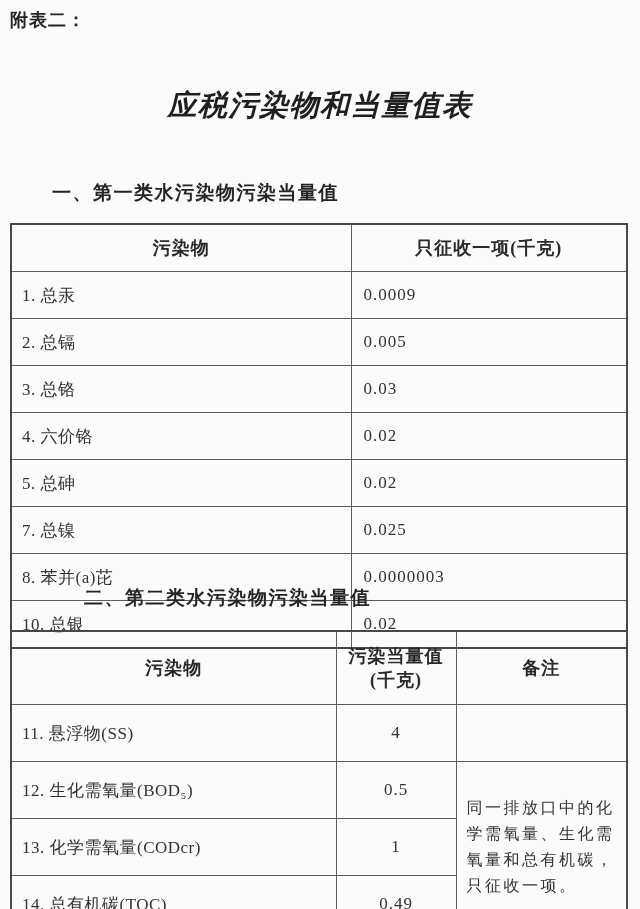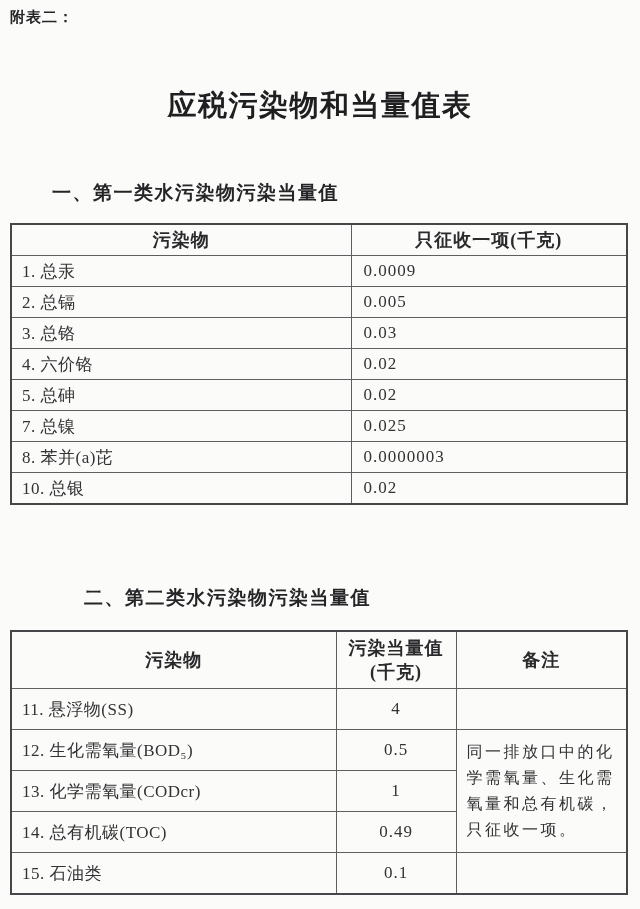--- a/index.html
+++ b/index.html
@@ -13,34 +13,35 @@
     overflow: hidden;
     color: #2e2e30;
     font-family: "Liberation Serif", "DejaVu Serif", serif;
   }
   .annex-label {
     position: absolute;
     left: 10px;
     top: 8px;
     font-family: "Liberation Sans", "DejaVu Sans", sans-serif;
     font-weight: bold;
-    font-size: 15px;
+    font-size: 18px;
     letter-spacing: 1px;
     color: #252527;
   }
   .doc-title {
     position: absolute;
     top: 86px;
     left: 0;
     width: 100%;
     text-align: center;
     font-weight: bold;
     font-size: 29px;
     letter-spacing: 1.5px;
     color: #1f1f21;
+    font-style: italic;
   }
   .section-heading {
     position: absolute;
     left: 52px;
     font-family: "Liberation Sans", "DejaVu Sans", sans-serif;
     font-weight: bold;
     font-size: 19px;
     letter-spacing: 1.5px;
     color: #252527;
   }
@@ -53,21 +54,21 @@
     border-collapse: collapse;
     table-layout: fixed;
     width: 616px;
     border: 2px solid #46464b;
   }
   .table-1 { top: 223px; }
   .table-2 { top: 630px; }
   .pollutant-table th,
   .pollutant-table td {
     border: 1px solid #5d5d62;
-    padding: 0;
+    padding: 8px;
     font-size: 17px;
     color: #333336;
     overflow: hidden;
   }
   .pollutant-table th {
     font-weight: bold;
     font-size: 18px;
     text-align: center;
     letter-spacing: 1px;
     color: #2a2a2d;

